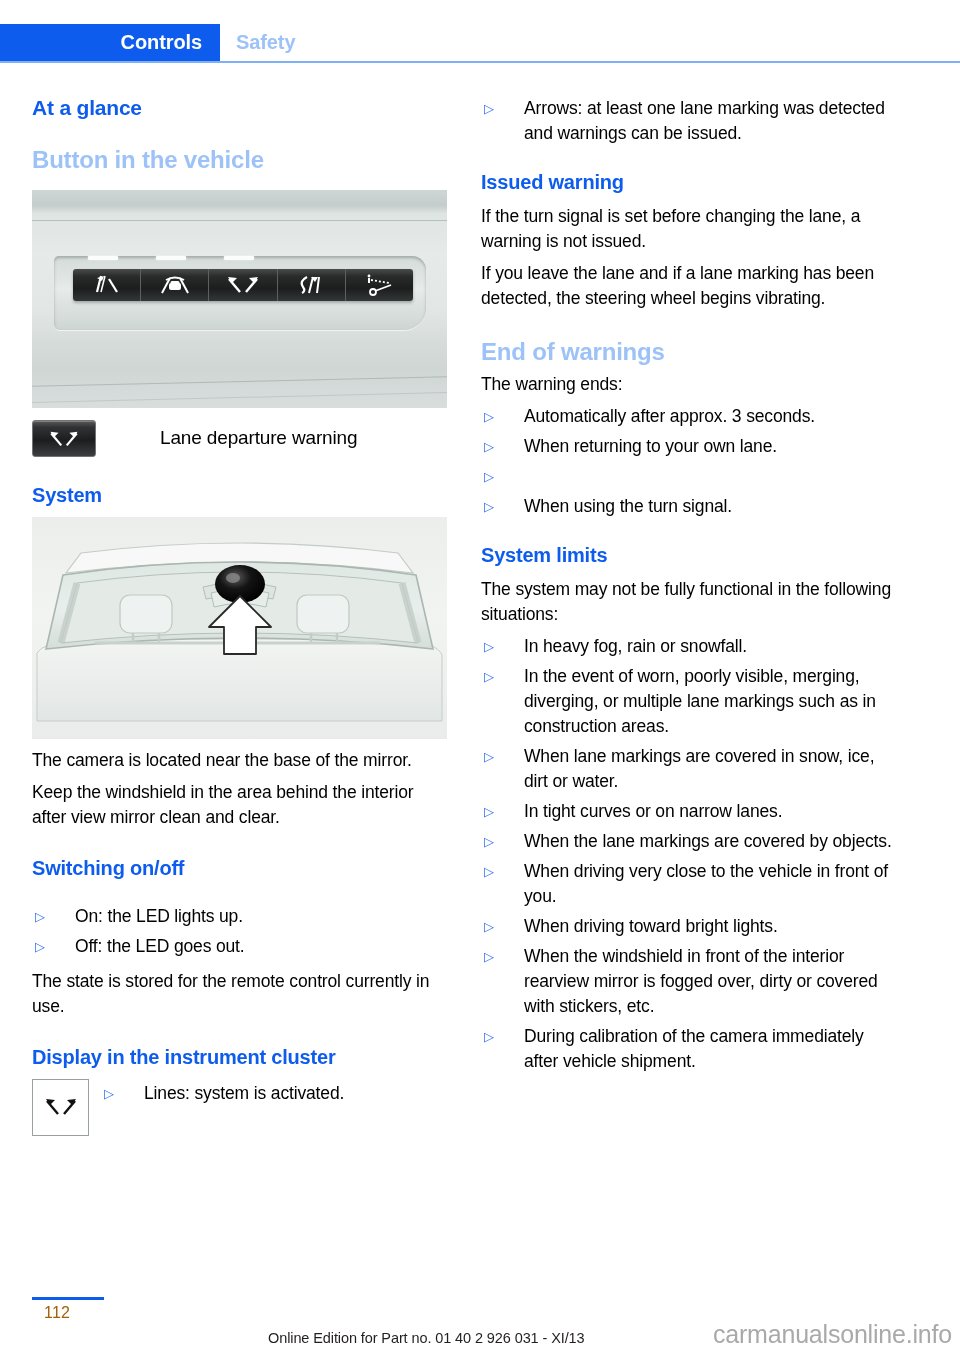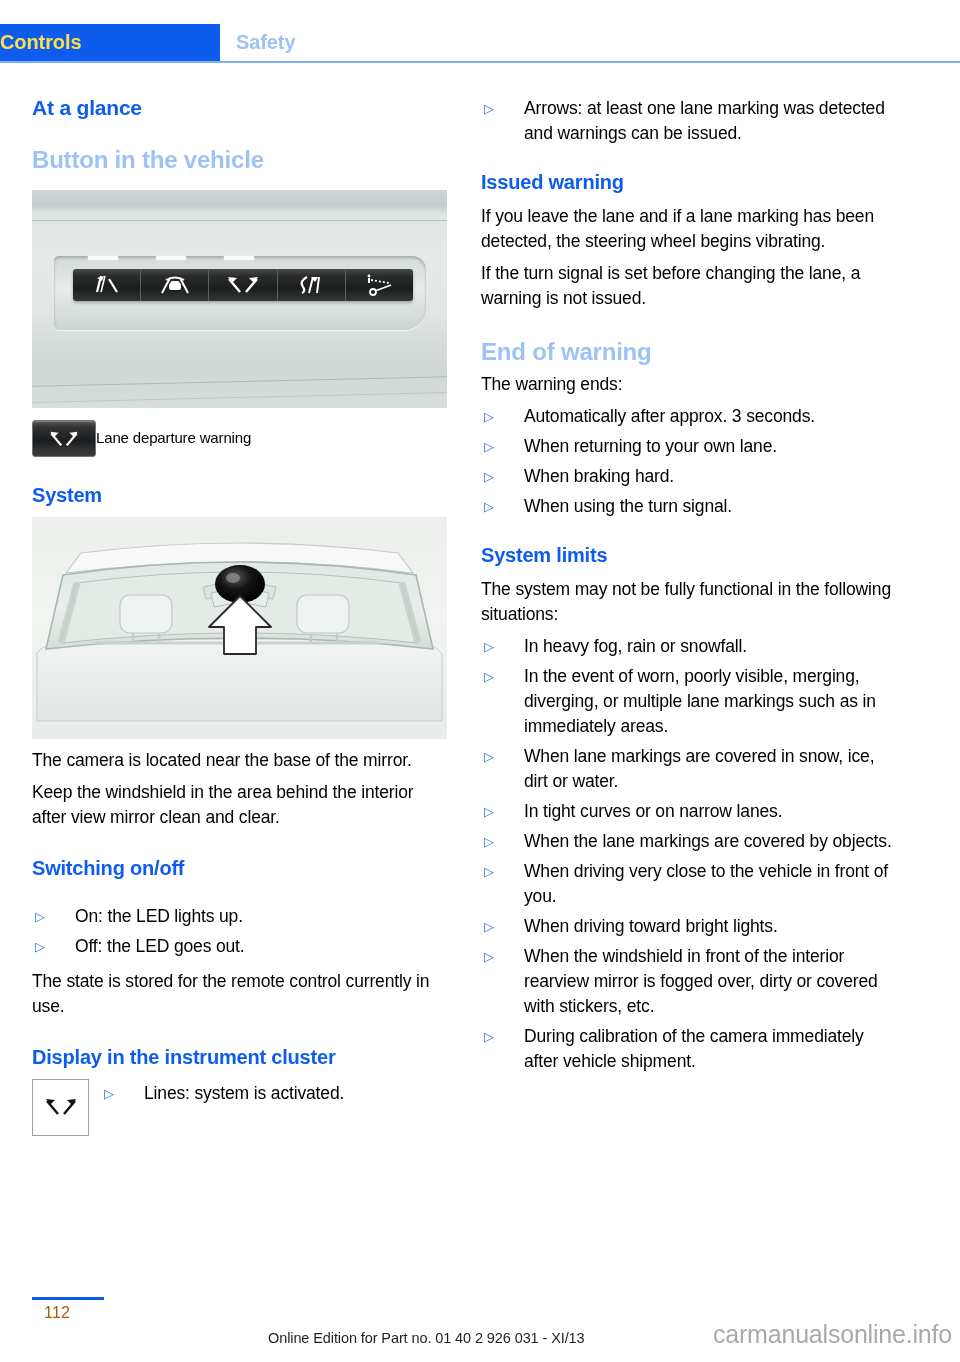--- a/index.html
+++ b/index.html
@@ -33,24 +33,24 @@
     background: #7fb0f5;
   }
   .tab-active {
     position: absolute;
     left: 0;
     top: 0;
     width: 220px;
     height: 37px;
     background: #0d5cee;
     box-sizing: border-box;
-    text-align: left;
+    text-align: right;
     padding-right: 18px;
     line-height: 37px;
-    color: #fde047;
+    color: #ffffff;
     font-size: 20px;
     font-weight: bold;
     letter-spacing: -0.1px;
   }
   .tab-inactive {
     position: absolute;
     left: 236px;
     top: 0;
     height: 37px;
     line-height: 37px;
@@ -214,25 +214,27 @@
     flex: 0 0 auto;
     width: 62px; height: 35px;
     border-radius: 3px;
     background: linear-gradient(180deg,#57595a 0%, #303233 18%, #1b1d1e 55%, #3c3f40 100%);
     border: 1px solid #717375;
     position: relative;
     box-shadow: inset 0 1px 0 rgba(255,255,255,.25);
   }
   .btn-icon svg { position: absolute; left: 50%; top: 50%; transform: translate(-50%,-50%); }
   .icon-caption {
-    font-size: 15px;
+    font-size: 19px;
     line-height: 25px;
     color: #000;
+    padding-left: 20px;
     padding-top: 5px;
     letter-spacing: -0.15px;
+    margin-left: 44px;
   }
   .cluster-icon {
     flex: 0 0 auto;
     width: 55px; height: 55px;
     background: #ffffff;
     border: 1px solid #9aa0a2;
     position: relative;
   }
   .cluster-icon svg { position: absolute; left: 50%; top: 50%; transform: translate(-50%,-50%); }
 
@@ -448,57 +450,56 @@
 <div class="col col-right">
 
   <div class="bullet">
     <span class="bullet-mark">▷</span>
     <span class="bullet-text">Arrows: at least one lane marking was detected and warnings can be issued.</span>
   </div>
 
   <div class="gap-md"></div>
 
   <h2 class="h-sec">Issued warning</h2>
+  <p class="body">If the turn signal is set before changing the lane, a warning is not issued.</p>
   <p class="body">If you leave the lane and if a lane marking has been detected, the steering wheel begins vibrating.</p>
-  <p class="body">If the turn signal is set before changing the lane, a warning is not issued.</p>
 
   <div class="gap-md"></div>
 
-  <h2 class="h-sub" style="margin-bottom:6px">End of warning</h2>
+  <h2 class="h-sub" style="margin-bottom:6px">End of warnings</h2>
   <p class="body">The warning ends:</p>
 
   <div class="bullet">
     <span class="bullet-mark">▷</span>
     <span class="bullet-text">Automatically after approx. 3 seconds.</span>
   </div>
   <div class="bullet">
     <span class="bullet-mark">▷</span>
     <span class="bullet-text">When returning to your own lane.</span>
   </div>
   <div class="bullet">
     <span class="bullet-mark">▷</span>
-    <span class="bullet-text">When braking hard.</span>
   </div>
   <div class="bullet">
     <span class="bullet-mark">▷</span>
     <span class="bullet-text">When using the turn signal.</span>
   </div>
 
   <div class="gap-md"></div>
 
   <h2 class="h-sec">System limits</h2>
   <p class="body">The system may not be fully functional in the following situations:</p>
 
   <div class="bullet">
     <span class="bullet-mark">▷</span>
     <span class="bullet-text">In heavy fog, rain or snowfall.</span>
   </div>
   <div class="bullet">
     <span class="bullet-mark">▷</span>
-    <span class="bullet-text">In the event of worn, poorly visible, merging, diverging, or multiple lane markings such as in immediately areas.</span>
+    <span class="bullet-text">In the event of worn, poorly visible, merging, diverging, or multiple lane markings such as in construction areas.</span>
   </div>
   <div class="bullet">
     <span class="bullet-mark">▷</span>
     <span class="bullet-text">When lane markings are covered in snow, ice, dirt or water.</span>
   </div>
   <div class="bullet">
     <span class="bullet-mark">▷</span>
     <span class="bullet-text">In tight curves or on narrow lanes.</span>
   </div>
   <div class="bullet">

